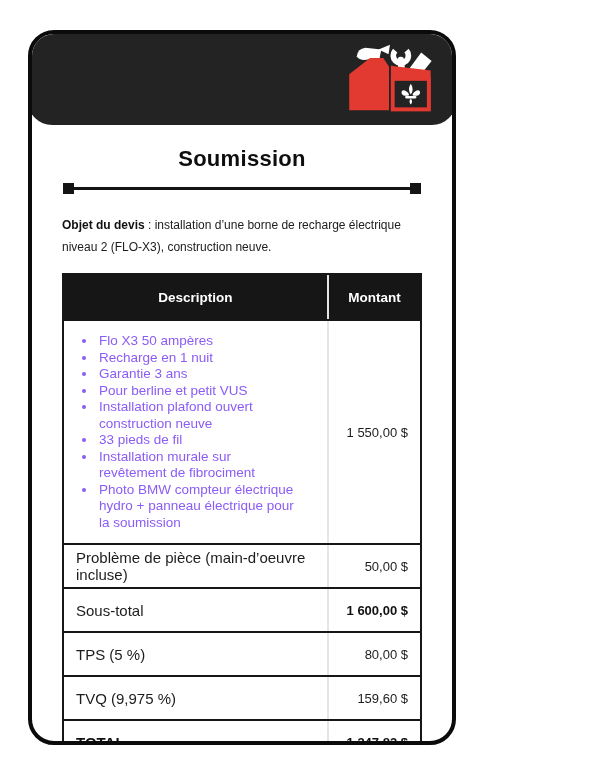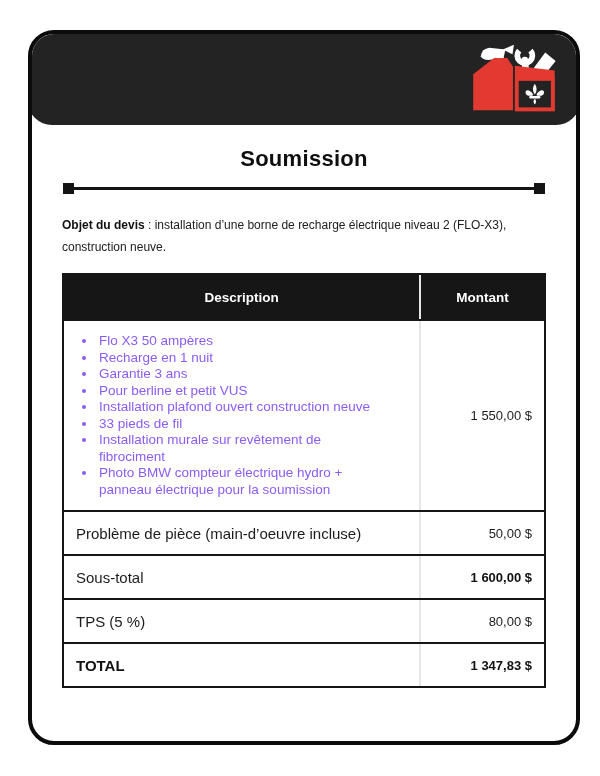--- a/index.html
+++ b/index.html
@@ -2,21 +2,21 @@
 <html><head>
 <meta charset="utf-8">
 <style>
   html,body{margin:0;padding:0;}
   body{
     width:600px;height:776px;background:#ffffff;
     font-family:"Liberation Sans","DejaVu Sans",sans-serif;
     color:#1c1c1c;position:relative;overflow:hidden;
   }
   .card{
-    position:absolute;left:28px;top:30px;width:552px;height:715px;
+    position:absolute;left:28px;top:30px;width:428px;height:715px;
     box-sizing:border-box;border:4px solid #0b0b0b;border-radius:26px;
     background:#ffffff;overflow:hidden;
   }
   .header-bar{
     margin:-4px -4px 0 -4px;height:95px;border-radius:24px;
     background:#232323;display:flex;align-items:center;justify-content:flex-end;
     padding-right:22px;box-sizing:border-box;
   }
   .logo{width:90px;height:72px;display:block;}
   .content{padding:0 30px;box-sizing:border-box;}
@@ -133,20 +133,24 @@
       <div class="qrow row">
         <div class="cell-desc">Sous-total</div>
         <div class="cell-amt bold">1 600,00 $</div>
       </div>
 
       <div class="qrow row">
         <div class="cell-desc">TPS (5 %)</div>
         <div class="cell-amt">80,00 $</div>
       </div>
 
+      <div class="qrow row">
+        <div class="cell-desc">TVQ (9,975 %)</div>
+        <div class="cell-amt">159,60 $</div>
+      </div>
 
       <div class="qrow row">
         <div class="cell-desc bold">TOTAL</div>
         <div class="cell-amt bold">1 347,83 $</div>
       </div>
 
     </div>
   </div>
 </div>
 

